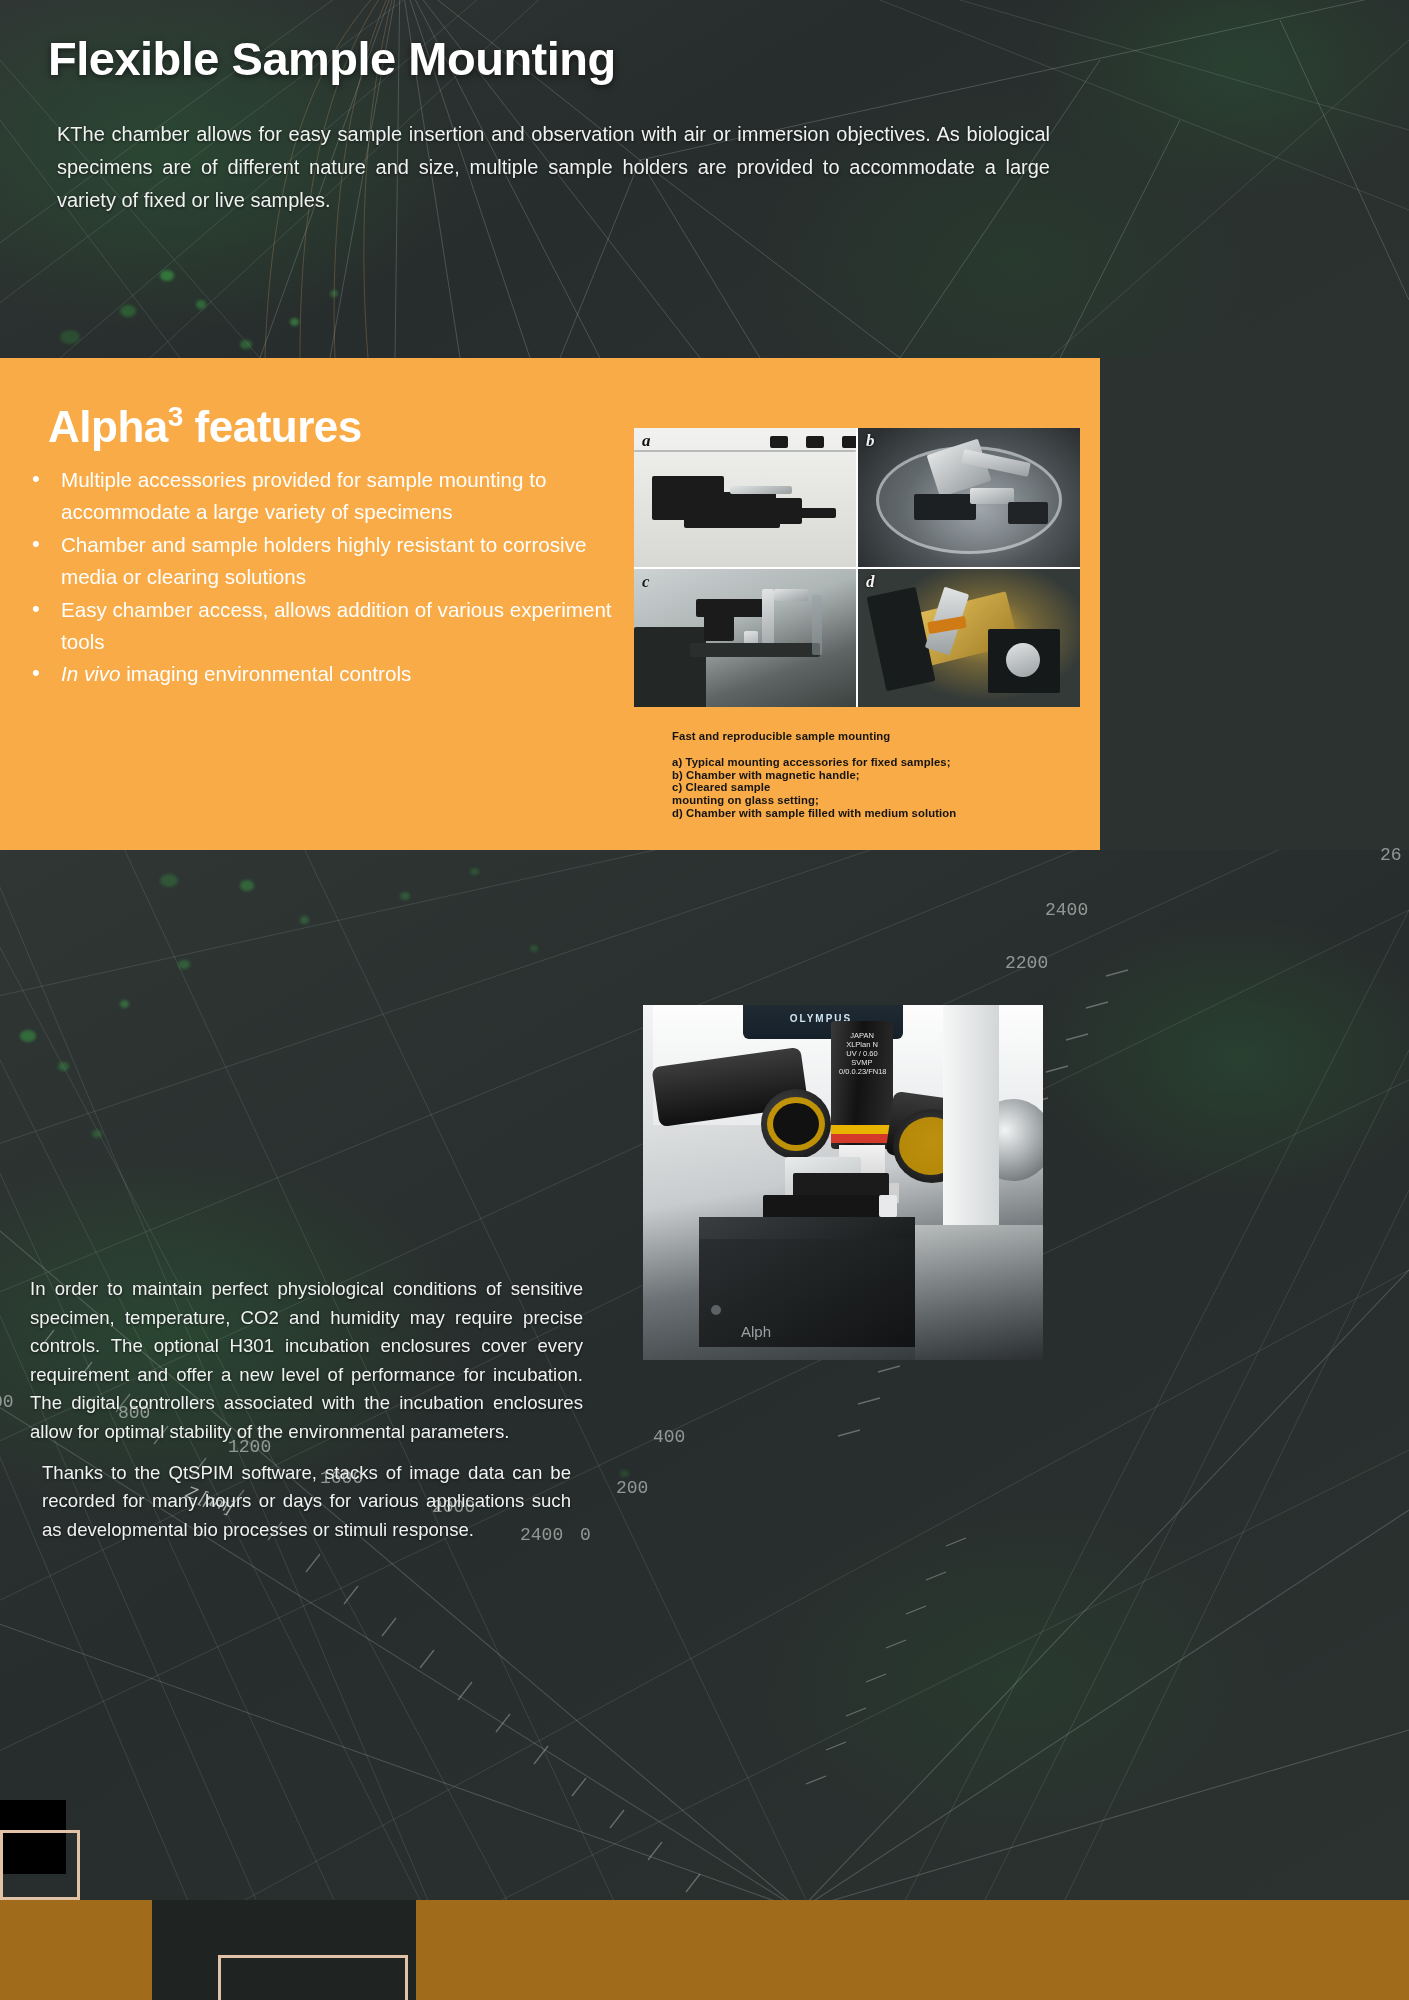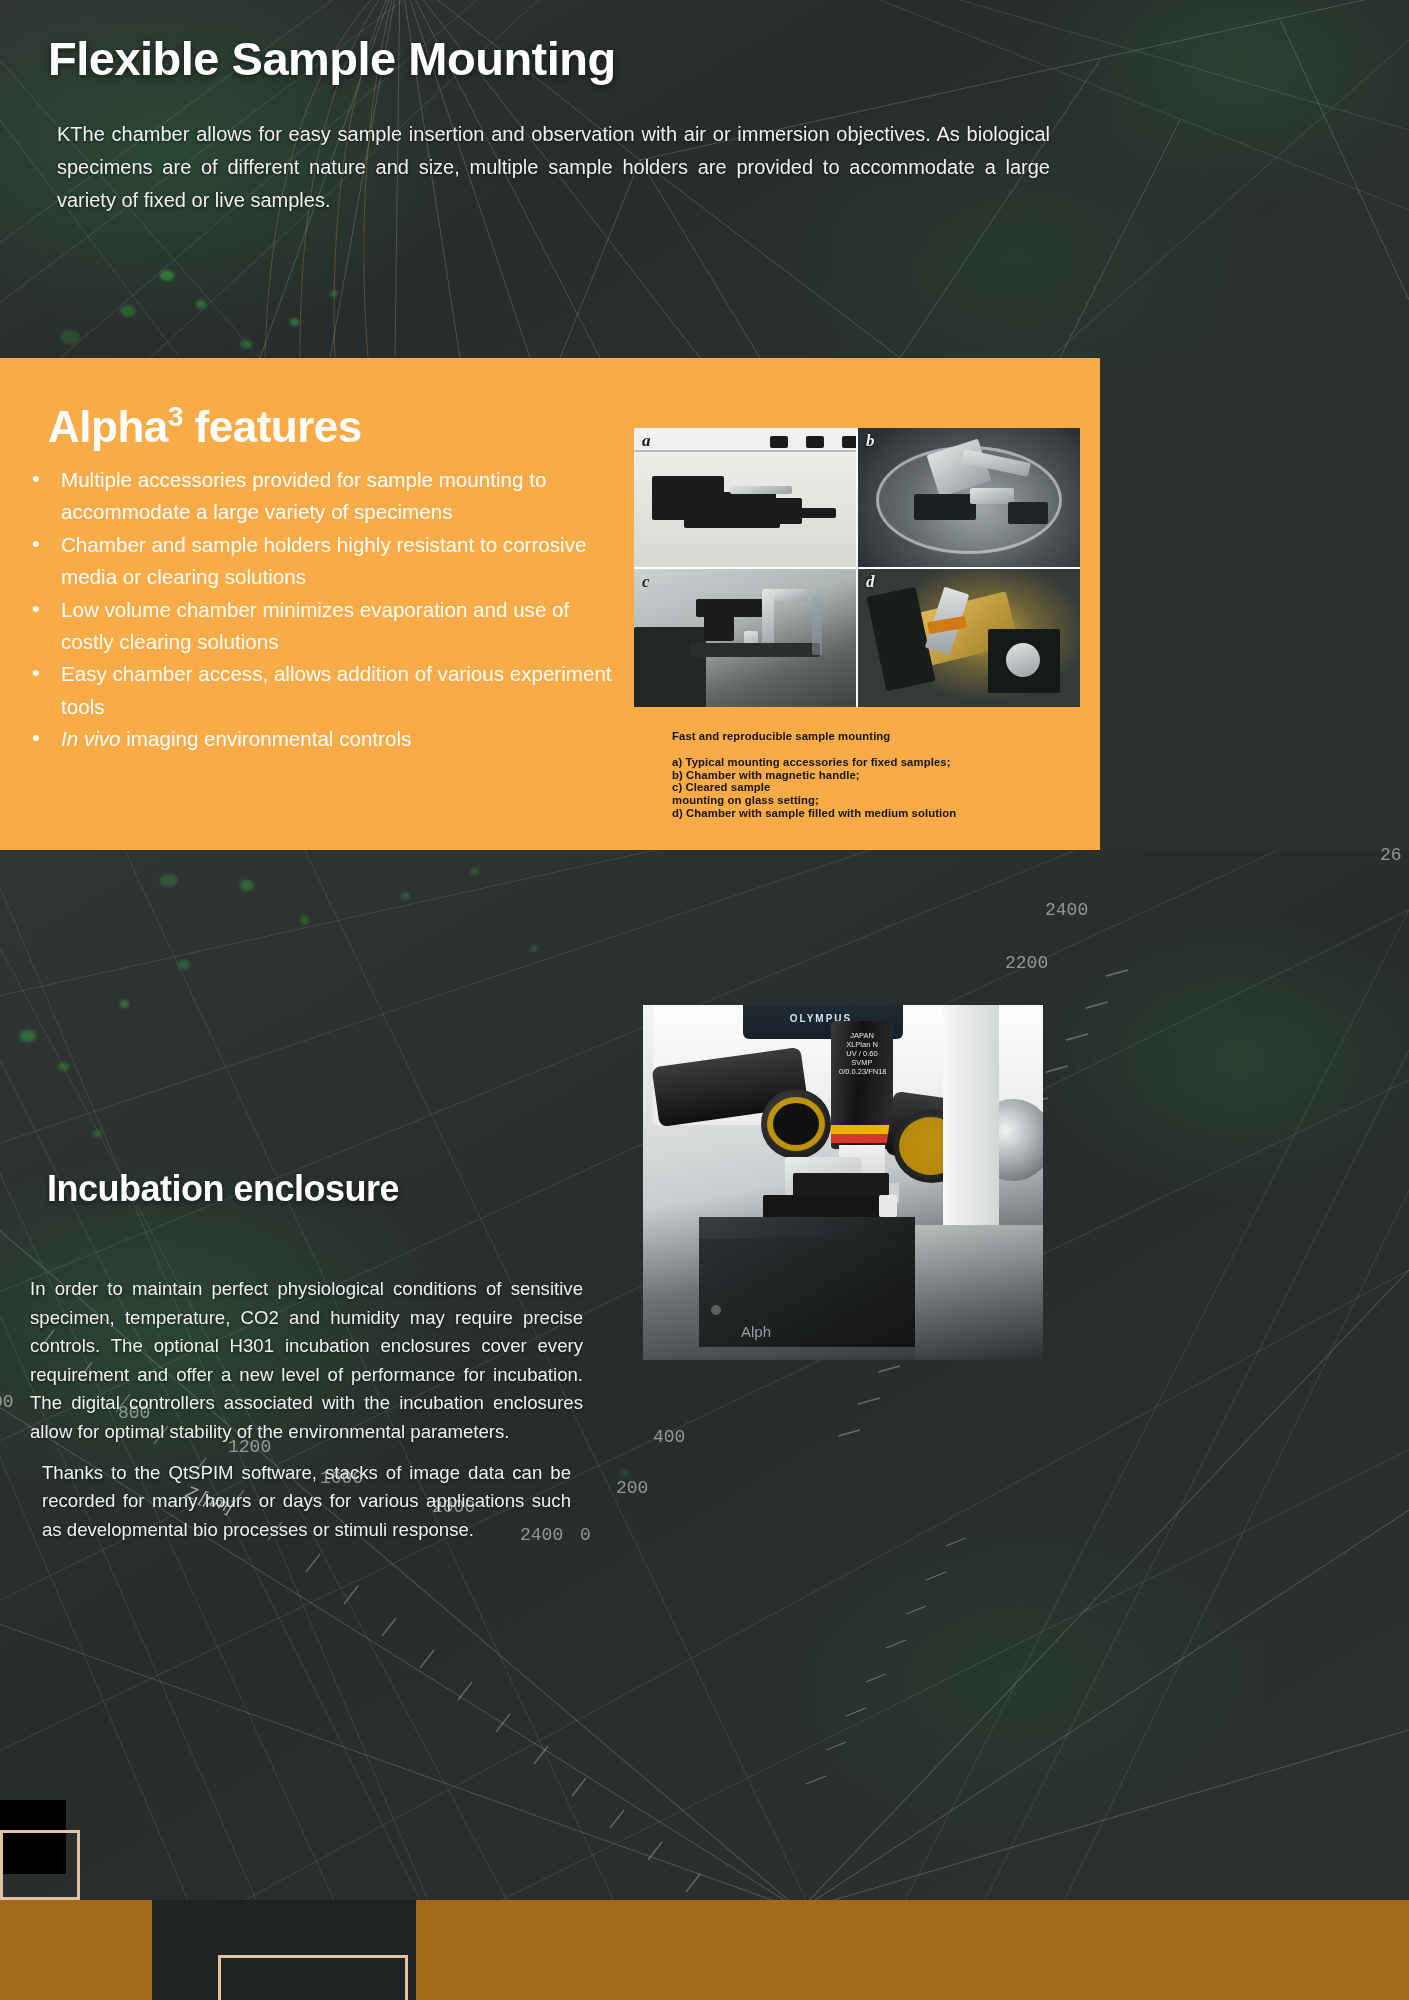--- a/index.html
+++ b/index.html
@@ -282,21 +282,20 @@
 
   <div id="orange-panel">
 
     <h2 id="title-alpha">
       <span>Alpha</span><sup>3</sup><span> features</span>
     </h2>
 
     <ul id="feature-list">
       <li>Multiple accessories provided for sample mounting to accommodate a large variety of specimens</li>
       <li>Chamber and sample holders highly resistant to corrosive media or clearing solutions</li>
-      <li>Low volume chamber minimizes evaporation and use of costly clearing solutions</li>
       <li>Easy chamber access, allows addition of various experiment tools</li>
       <li><em>In vivo</em><span> imaging environmental controls</span></li>
     </ul>
 
     <div id="photo-grid">
       <div class="ph ph-a">
         <span class="lbl">a</span>
         <div class="blk" style="left:18px;top:48px;width:72px;height:44px;"></div>
         <div class="blk" style="left:78px;top:64px;width:64px;height:20px;"></div>
         <div class="blk" style="left:50px;top:84px;width:96px;height:16px;"></div>
@@ -440,21 +439,20 @@
       <div class="sp" style="left:160px;top:24px;width:18px;height:13px;background:rgba(55,165,68,.3)"></div>
       <div class="sp" style="left:92px;top:280px;width:10px;height:8px;background:rgba(60,175,72,.3)"></div>
       <div class="sp" style="left:400px;top:42px;width:10px;height:8px;background:rgba(60,175,72,.3)"></div>
       <div class="sp" style="left:470px;top:18px;width:9px;height:7px;background:rgba(60,175,72,.25)"></div>
       <div class="sp" style="left:530px;top:95px;width:8px;height:7px;background:rgba(60,175,72,.25)"></div>
       <div class="sp" style="left:840px;top:330px;width:10px;height:8px;background:rgba(60,175,72,.22)"></div>
       <div class="sp" style="left:620px;top:620px;width:9px;height:7px;background:rgba(60,175,72,.2)"></div>
     </div>
   </div>
 
-  <h2 class="sec-head" id="title-incubation">Incubation enclosure</h2>
 
   <div class="body-text" id="para-incubation">
       <p style="text-align: justify; margin: 0px; text-align-last: left;">In order to maintain perfect physiological conditions of sensitive specimen, temperature, CO2 and humidity may require precise controls. The optional H301 incubation enclosures cover every requirement and offer a new level of performance for incubation. The digital controllers associated with the incubation enclosures allow for optimal stability of the environmental parameters.</p>
       <p style="text-align: justify; margin: 12px; text-align-last: left;">Thanks to the QtSPIM software, stacks of image data can be recorded for many hours or days for various applications such as developmental bio processes or stimuli response.</p>
     </div>
 
   <div id="microscope-photo">
 
     <div class="ms" style="left:10px;top:0;width:392px;height:120px;background:linear-gradient(180deg,#fdfdfd,#e9ebec);"></div>
     <div class="ms" style="left:100px;top:0;width:160px;height:34px;background:linear-gradient(180deg,#1f2a33,#16202a);border-radius:0 0 6px 6px;"></div>

